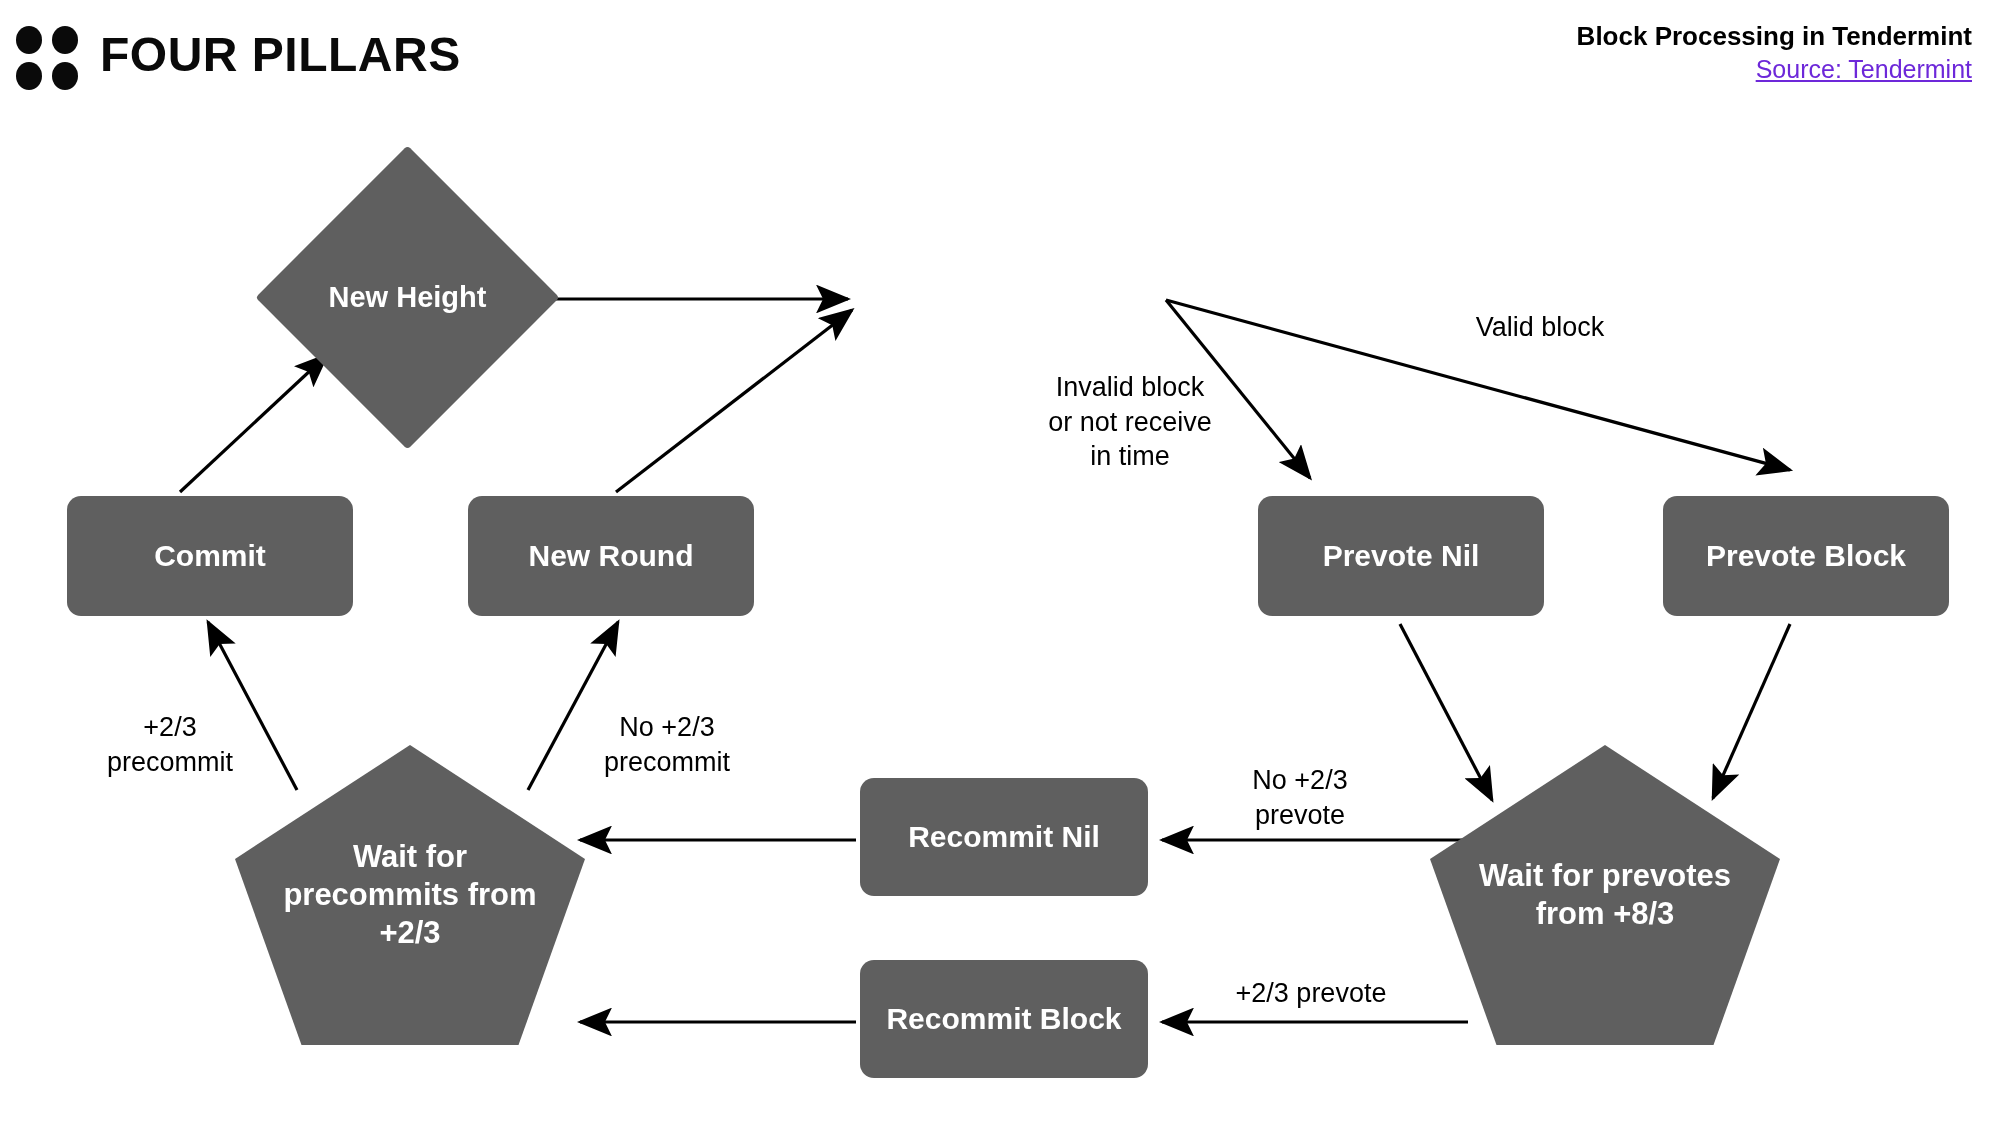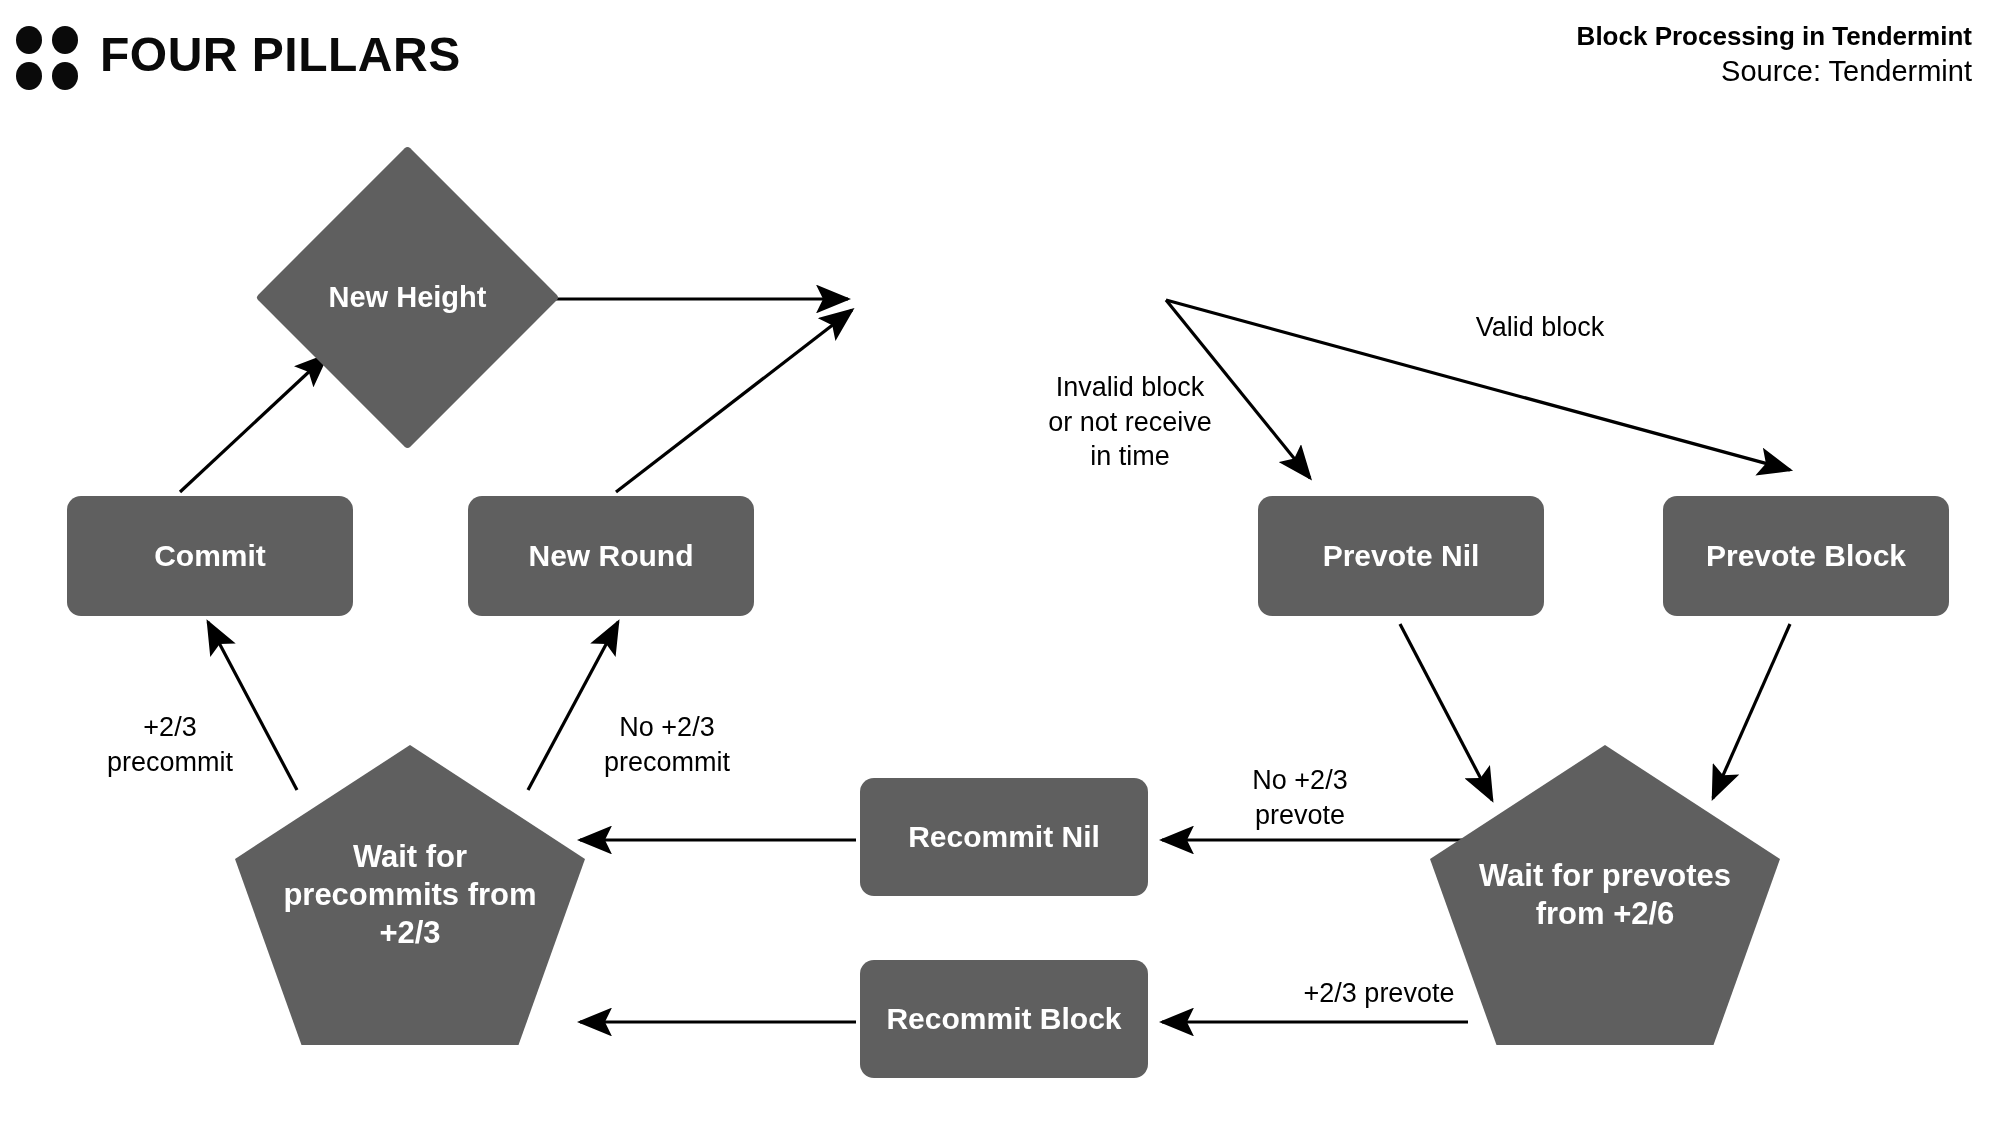--- a/index.html
+++ b/index.html
@@ -64,24 +64,25 @@
     width: 720px;
     text-align: right;
   }
   #header-title {
     font-size: 26px;
     font-weight: bold;
     line-height: 1.25;
     color: #000000;
   }
   #header-source {
-    font-size: 29px;
+    font-size: 25px;
     font-weight: normal;
     line-height: 1.3;
-    color: #000000;
+    color: #6d28d9;
+    text-decoration: underline;
   }
 
   
   #diagram {
     position: absolute;
     left: 0;
     top: 0;
     width: 2000px;
     height: 1125px;
     padding-left: 16px;
@@ -235,41 +236,41 @@
       <div class="pent-fill"></div>
       <div class="node-label">Wait for
 precommits
 from +2/3</div>
     </div>
 
     <div class="node pentagon" style="left:1430px; top:745px; width:350px; height:300px;">
       <div class="pent-fill"></div>
       <div class="node-label">Wait for
 prevotes from
-+2/6</div>
++8/3</div>
     </div>
 
     <div class="node rect" style="left:860px; top:778px; width:288px; height:118px;">
       <div class="node-label">Recommit Nil</div>
     </div>
 
     <div class="node rect" style="left:860px; top:960px; width:288px; height:118px;">
       <div class="node-label">Recommit Block</div>
     </div>
 
     <div class="edge-label" style="left:1000px; top:370px; width:260px;">Invalid block
 or not receive
 in time</div>
 
     <div class="edge-label" style="left:1420px; top:310px; width:240px;">Valid block</div>
 
     <div class="edge-label" style="left:1195px; top:763px; width:210px;">No +2/3
 prevote</div>
 
-    <div class="edge-label" style="left:1264px; top:976px; width:230px;">+2/3 prevote</div>
+    <div class="edge-label" style="left:1196px; top:976px; width:230px;">+2/3 prevote</div>
 
     <div class="edge-label" style="left:55px; top:710px; width:230px;">+2/3
 precommit</div>
 
     <div class="edge-label" style="left:552px; top:710px; width:230px;">No +2/3
 precommit</div>
 
   </div>
 </div>
 

